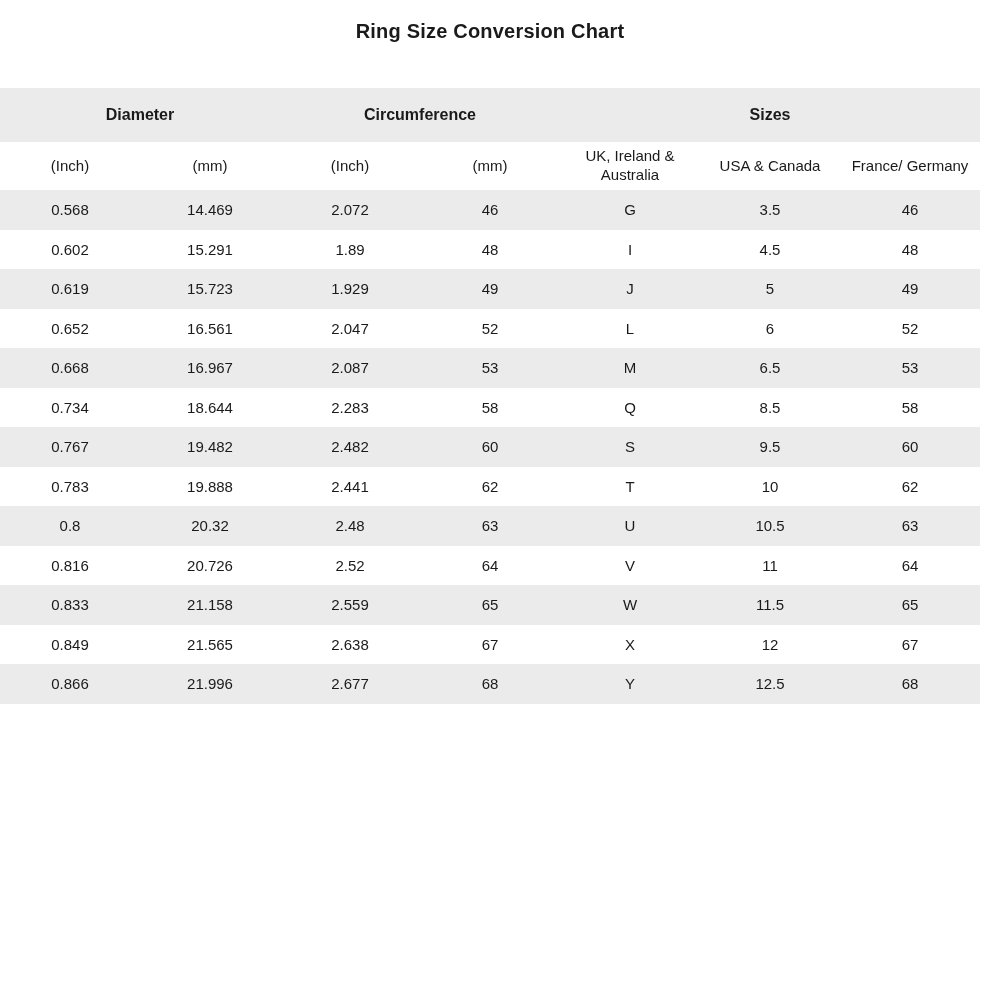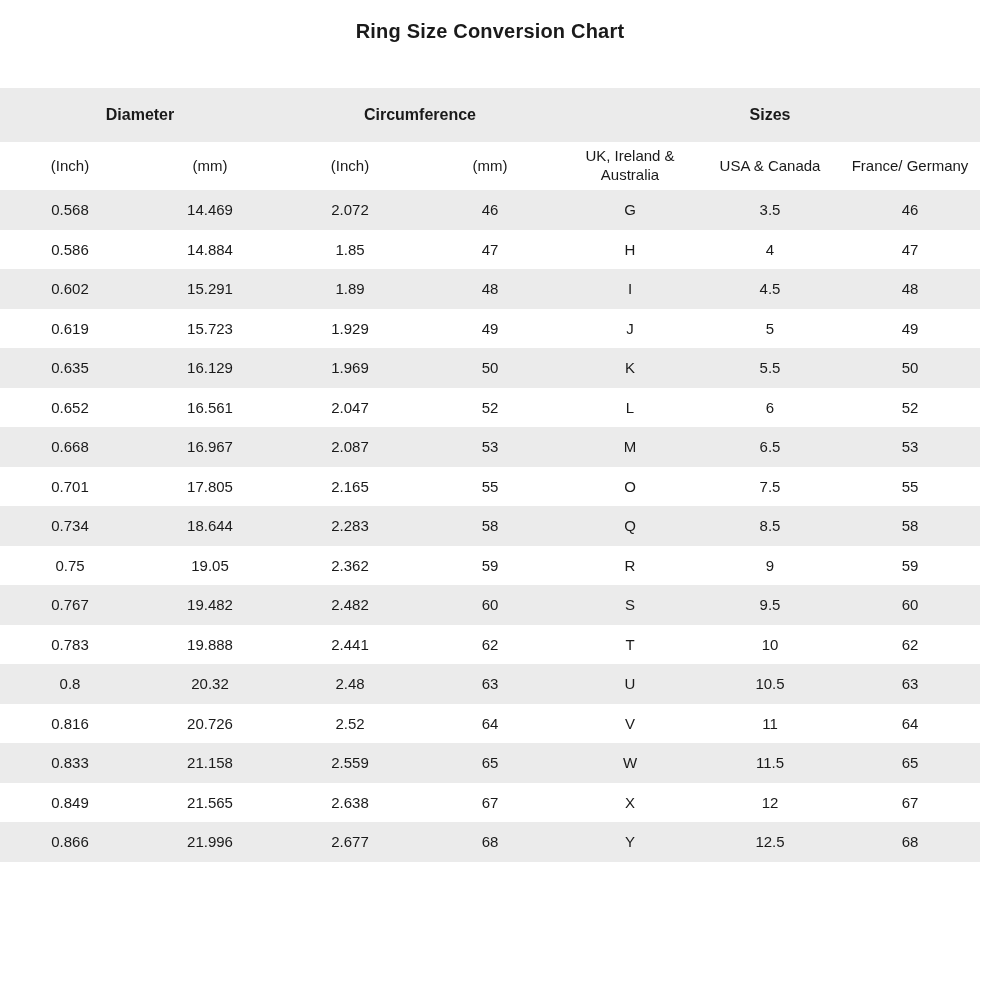--- a/index.html
+++ b/index.html
@@ -90,101 +90,65 @@
         <tr>
           <td>0.568</td>
           <td>14.469</td>
           <td>2.072</td>
           <td>46</td>
           <td>G</td>
           <td>3.5</td>
           <td>46</td>
         </tr>
         <tr>
-          <td>0.586</td>
-          <td>14.884</td>
-          <td>1.85</td>
-          <td>47</td>
-          <td>H</td>
-          <td>4</td>
-          <td>47</td>
-        </tr>
-        <tr>
           <td>0.602</td>
           <td>15.291</td>
           <td>1.89</td>
           <td>48</td>
           <td>I</td>
           <td>4.5</td>
           <td>48</td>
         </tr>
         <tr>
           <td>0.619</td>
           <td>15.723</td>
           <td>1.929</td>
           <td>49</td>
           <td>J</td>
           <td>5</td>
           <td>49</td>
         </tr>
         <tr>
-          <td>0.635</td>
-          <td>16.129</td>
-          <td>1.969</td>
-          <td>50</td>
-          <td>K</td>
-          <td>5.5</td>
-          <td>50</td>
-        </tr>
-        <tr>
           <td>0.652</td>
           <td>16.561</td>
           <td>2.047</td>
           <td>52</td>
           <td>L</td>
           <td>6</td>
           <td>52</td>
         </tr>
         <tr>
           <td>0.668</td>
           <td>16.967</td>
           <td>2.087</td>
           <td>53</td>
           <td>M</td>
           <td>6.5</td>
           <td>53</td>
         </tr>
         <tr>
-          <td>0.701</td>
-          <td>17.805</td>
-          <td>2.165</td>
-          <td>55</td>
-          <td>O</td>
-          <td>7.5</td>
-          <td>55</td>
-        </tr>
-        <tr>
           <td>0.734</td>
           <td>18.644</td>
           <td>2.283</td>
           <td>58</td>
           <td>Q</td>
           <td>8.5</td>
           <td>58</td>
         </tr>
         <tr>
-          <td>0.75</td>
-          <td>19.05</td>
-          <td>2.362</td>
-          <td>59</td>
-          <td>R</td>
-          <td>9</td>
-          <td>59</td>
-        </tr>
-        <tr>
           <td>0.767</td>
           <td>19.482</td>
           <td>2.482</td>
           <td>60</td>
           <td>S</td>
           <td>9.5</td>
           <td>60</td>
         </tr>
         <tr>
           <td>0.783</td>

